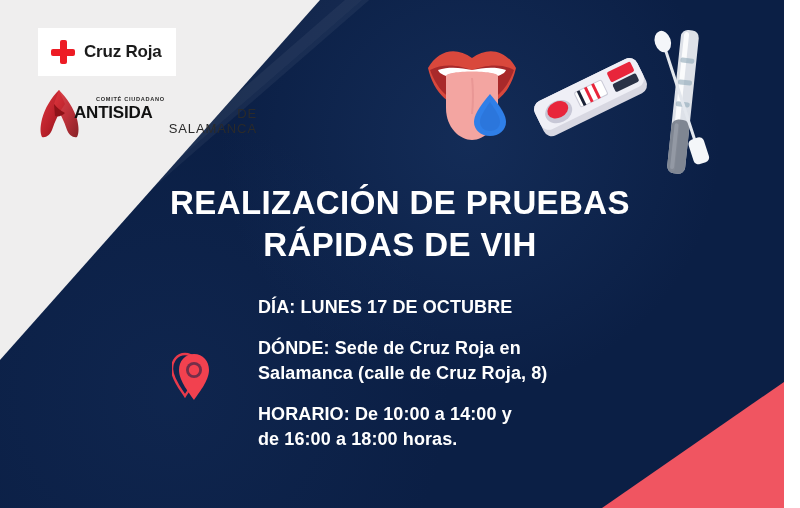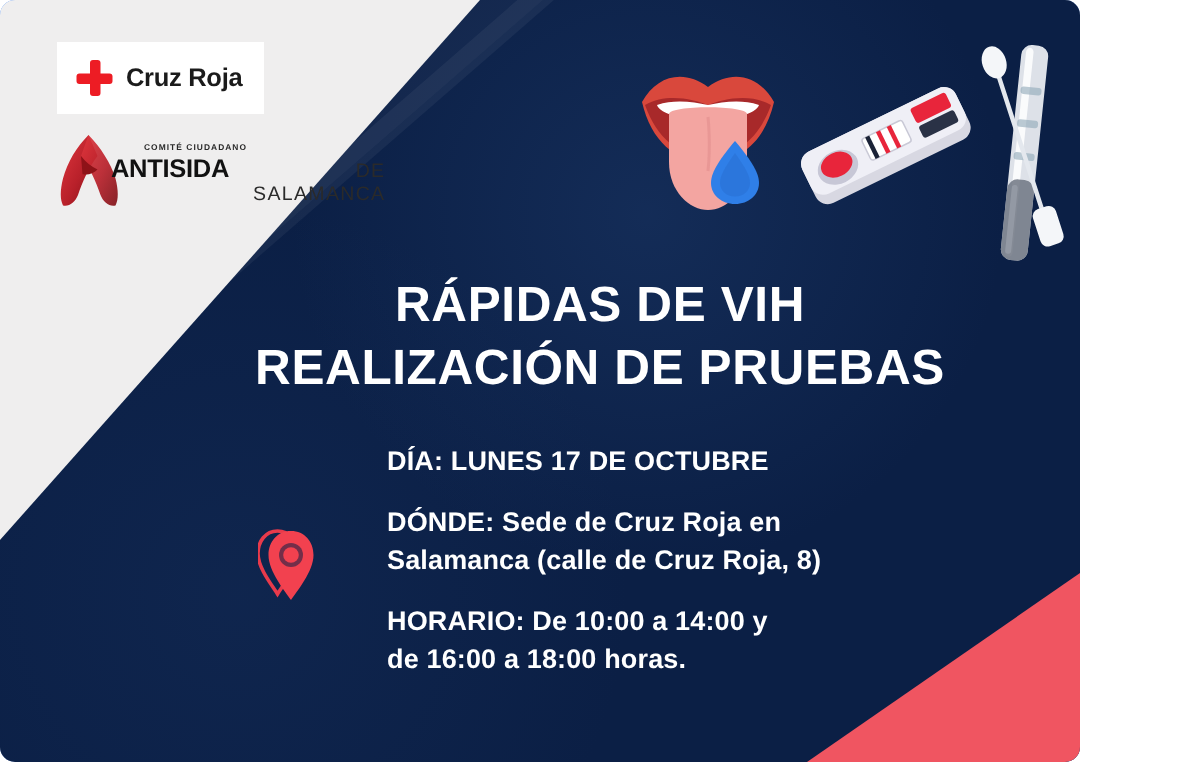--- a/index.html
+++ b/index.html
@@ -7,25 +7,24 @@
     margin: 0;
     padding: 0;
     background: #ffffff;
   }
   body {
     font-family: "Liberation Sans", sans-serif;
   }
 
   .poster {
     position: relative;
-    width: 720px;
+    width: 784px;
     height: 508px;
     overflow: hidden;
     background: #3b82f6;
-    border-radius: 10px;
   }
 
   
   .bg-light {
     position: absolute;
     inset: 0;
     background: #EFEEEE;
   }
   .bg-navy {
     position: absolute;
@@ -311,22 +310,22 @@
   <div class="pin">
     <svg width="44" height="56" viewBox="0 0 44 56">
       <path d="M13 2 C5 2, 0 9, 0 17 C0 27, 10 39, 13 44 C16 39, 26 27, 26 17 C26 9, 21 2, 13 2 Z" fill="none" stroke="#E83A4B" stroke-width="2.4"></path>
       <path d="M22 2 C13 2, 7 9, 7 18 C7 29, 18 42, 22 48 C26 42, 37 29, 37 18 C37 9, 31 2, 22 2 Z" fill="#F2414F"></path>
       <circle cx="22" cy="18" r="8" fill="#0B1F45" opacity="0.55"></circle>
       <circle cx="22" cy="18" r="5.2" fill="#F2414F"></circle>
     </svg>
   </div>
 
   <div class="title">
+    <div>REALIZACIÓN DE PRUEBAS</div>
     <div>RÁPIDAS DE VIH</div>
-    <div>REALIZACIÓN DE PRUEBAS</div>
   </div>
 
   <div class="details">
     <div class="detail-line">
       <div>DÍA: LUNES 17 DE OCTUBRE</div>
     </div>
     <div class="detail-line">
       <div>DÓNDE: Sede de Cruz Roja en</div>
       <div>Salamanca (calle de Cruz Roja, 8)</div>
     </div>

